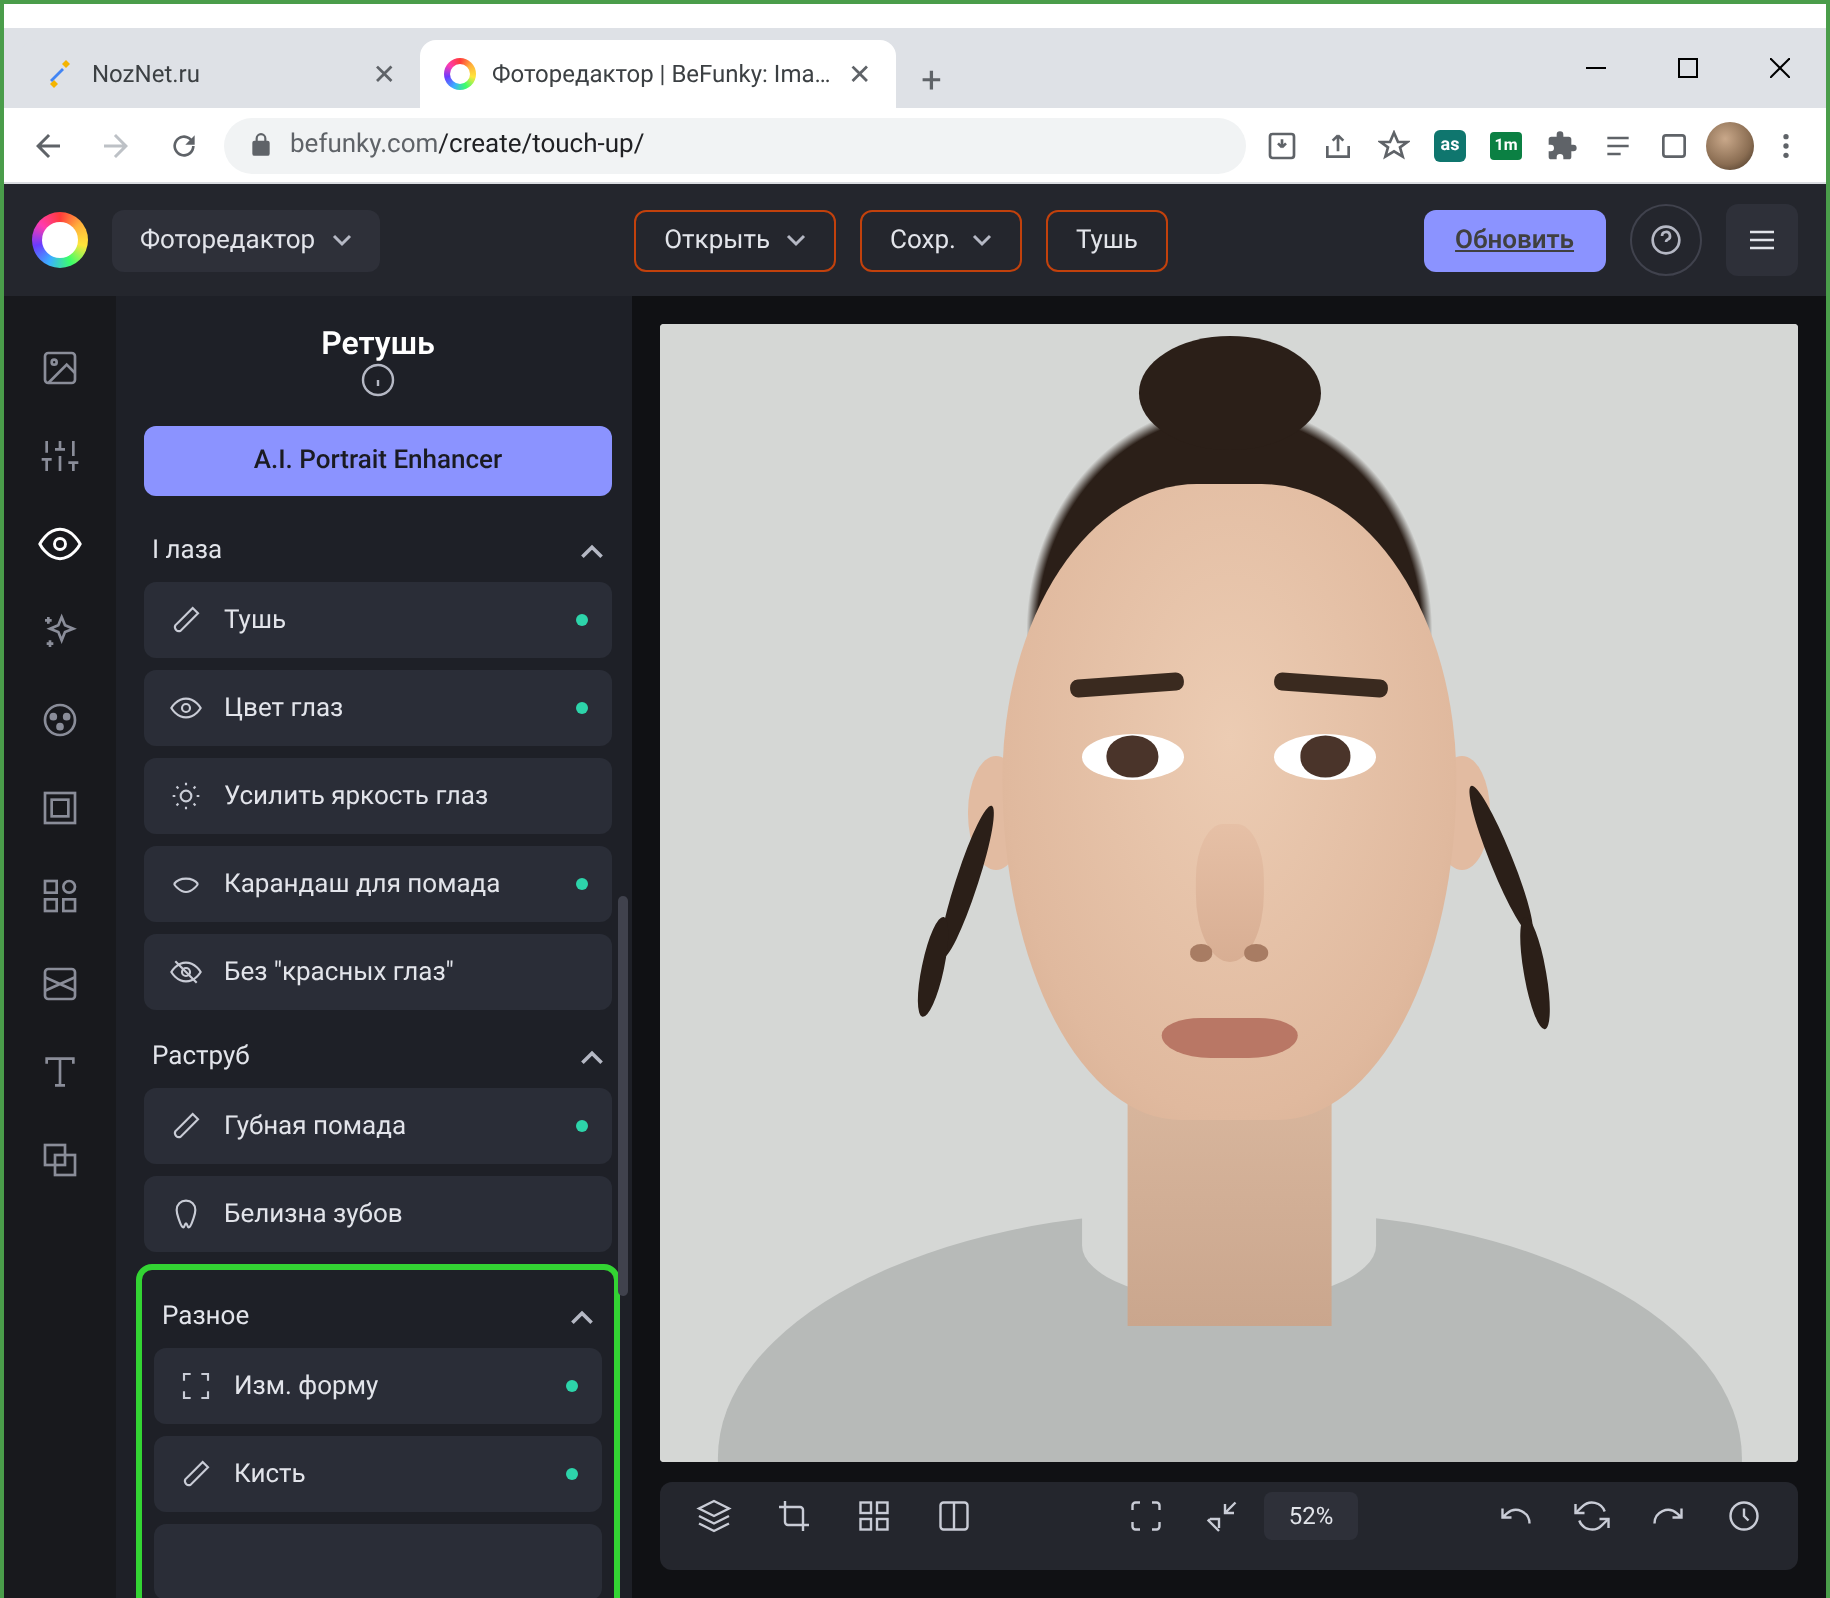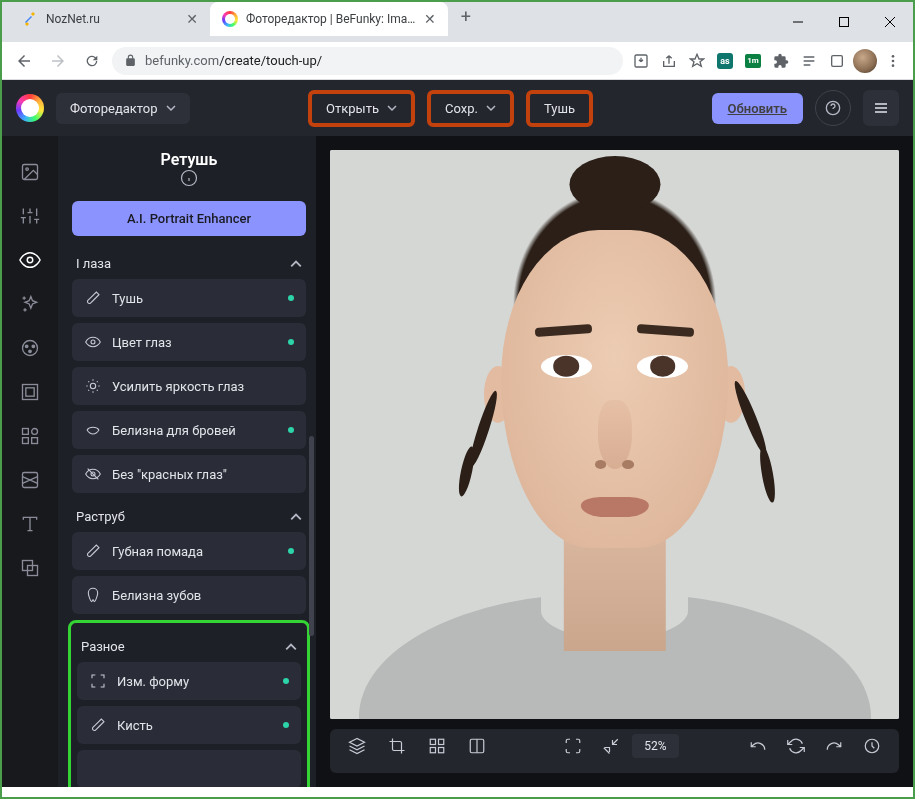--- a/index.html
+++ b/index.html
@@ -1,20 +1,20 @@
 <!DOCTYPE html>
 <html><head>
 <meta charset="utf-8">
 <style>
 * { box-sizing: border-box; margin: 0; padding: 0; font-family: -apple-system, BlinkMacSystemFont, "Segoe UI", Roboto, sans-serif; }
 body { background: #000; width: 915px; height: 799px; overflow: hidden; }
 .outer-frame { border: 2px solid #4a9d4a; width: 915px; height: 799px; background: #fff; }
 
 
-.tabstrip { height: 40px; background: #dee1e6; display: flex; padding-left: 8px; }
+.tabstrip { height: 40px; background: #dee1e6; display: flex; align-items: flex-end; padding-left: 8px; margin-top: 12px; }
 .tab { height: 34px; background: #dee1e6; border-radius: 8px 8px 0 0; display: flex; align-items: center; padding: 0 12px; min-width: 200px; gap: 8px; font-size: 12px; color: #3c4043; position: relative; }
 .tab.active { background: #fff; }
 .tab .favicon { width: 16px; height: 16px; flex-shrink: 0; }
 .tab .close { margin-left: auto; color: #5f6368; font-size: 14px; cursor: pointer; }
 .newtab { width: 28px; height: 28px; display: flex; align-items: center; justify-content: center; color: #5f6368; font-size: 18px; margin-left: 4px; }
 .window-controls { margin-left: auto; display: flex; height: 40px; }
 .wc { width: 46px; display: flex; align-items: center; justify-content: center; color: #000; }
 
 
 .addrbar { height: 38px; background: #fff; display: flex; align-items: center; padding: 0 8px; gap: 6px; border-bottom: 1px solid #dadce0; justify-content: space-between; }
@@ -27,21 +27,21 @@
 .ext-icon { width: 24px; height: 24px; display: flex; align-items: center; justify-content: center; color: #5f6368; }
 .avatar { width: 24px; height: 24px; border-radius: 50%; background: radial-gradient(circle at 40% 35%, #c9a88a 0%, #8a6d52 60%, #3d2e1f 100%); }
 
 
 .app { height: 707px; background: #18191d; display: flex; flex-direction: column; }
 .app-header { height: 56px; background: #24262d; display: flex; align-items: center; padding: 0 14px; gap: 12px; }
 .logo { width: 28px; height: 28px; border-radius: 50%; background: conic-gradient(#ff3b3b, #ffb03b, #ffe63b, #3bff6a, #3bb0ff, #6a3bff, #ff3bb0, #ff3b3b); position: relative; }
 .logo::after { content: ""; position: absolute; inset: 5px; border-radius: 50%; background: #fff; }
 .dropdown-btn { background: #2e3039; color: #e2e4ea; padding: 8px 14px; border-radius: 6px; font-size: 13px; display: flex; align-items: center; gap: 8px; border: none; }
 .header-spacer { flex: 1; }
-.btn-outline { background: transparent; border: 4px solid #c2410c; color: #e2e4ea; padding: 7px 14px; border-radius: 6px; font-size: 13px; display: flex; align-items: center; gap: 8px; }
+.btn-outline { background: transparent; border: 1px solid #c2410c; color: #e2e4ea; padding: 7px 14px; border-radius: 6px; font-size: 13px; display: flex; align-items: center; gap: 8px; }
 .btn-primary { background: #8b93ff; color: #404040; padding: 8px 16px; border-radius: 6px; font-size: 13px; font-weight: 600; border: none; text-decoration: underline; }
 .icon-btn-round { width: 36px; height: 36px; border-radius: 50%; background: transparent; border: 1px solid #40424d; display: flex; align-items: center; justify-content: center; color: #b5b8c4; }
 .icon-btn-sq { width: 36px; height: 36px; border-radius: 6px; background: #2e3039; display: flex; align-items: center; justify-content: center; color: #e2e4ea; border: none; }
 
 .app-body { flex: 1; display: flex; overflow: hidden; }
 
 
 .rail { width: 56px; background: #18191d; display: flex; flex-direction: column; align-items: center; padding-top: 16px; gap: 4px; }
 .rail-item { width: 40px; height: 40px; display: flex; align-items: center; justify-content: center; color: #8a8d99; border-radius: 6px; }
 .rail-item.active { color: #fff; }
@@ -372,21 +372,21 @@
             </span>
             <span>Усилить яркость глаз</span>
           </div>
       <div class="tool-item">
             <span class="tool-icon">
               <svg width="16" height="16" viewBox="0 0 24 24" fill="none" stroke="currentColor" stroke-width="1.6">
                 <path d="M3 12c3-4 7-4 9-4s6 0 9 4"></path>
                 <path d="M3 12s4 6 9 6 9-6 9-6"></path>
               </svg>
             </span>
-            <span>Белизна для бровей</span>
+            <span>Карандаш для помада</span>
             <span class="dot"></span>
           </div>
       <div class="tool-item">
             <span class="tool-icon">
               <svg width="16" height="16" viewBox="0 0 24 24" fill="none" stroke="currentColor" stroke-width="1.6">
                 <path d="M1 12s4-7 11-7 11 7 11 7-4 7-11 7S1 12 1 12z"></path>
                 <circle cx="12" cy="12" r="3"></circle>
                 <line x1="4" y1="4" x2="20" y2="20"></line>
               </svg>
             </span>

